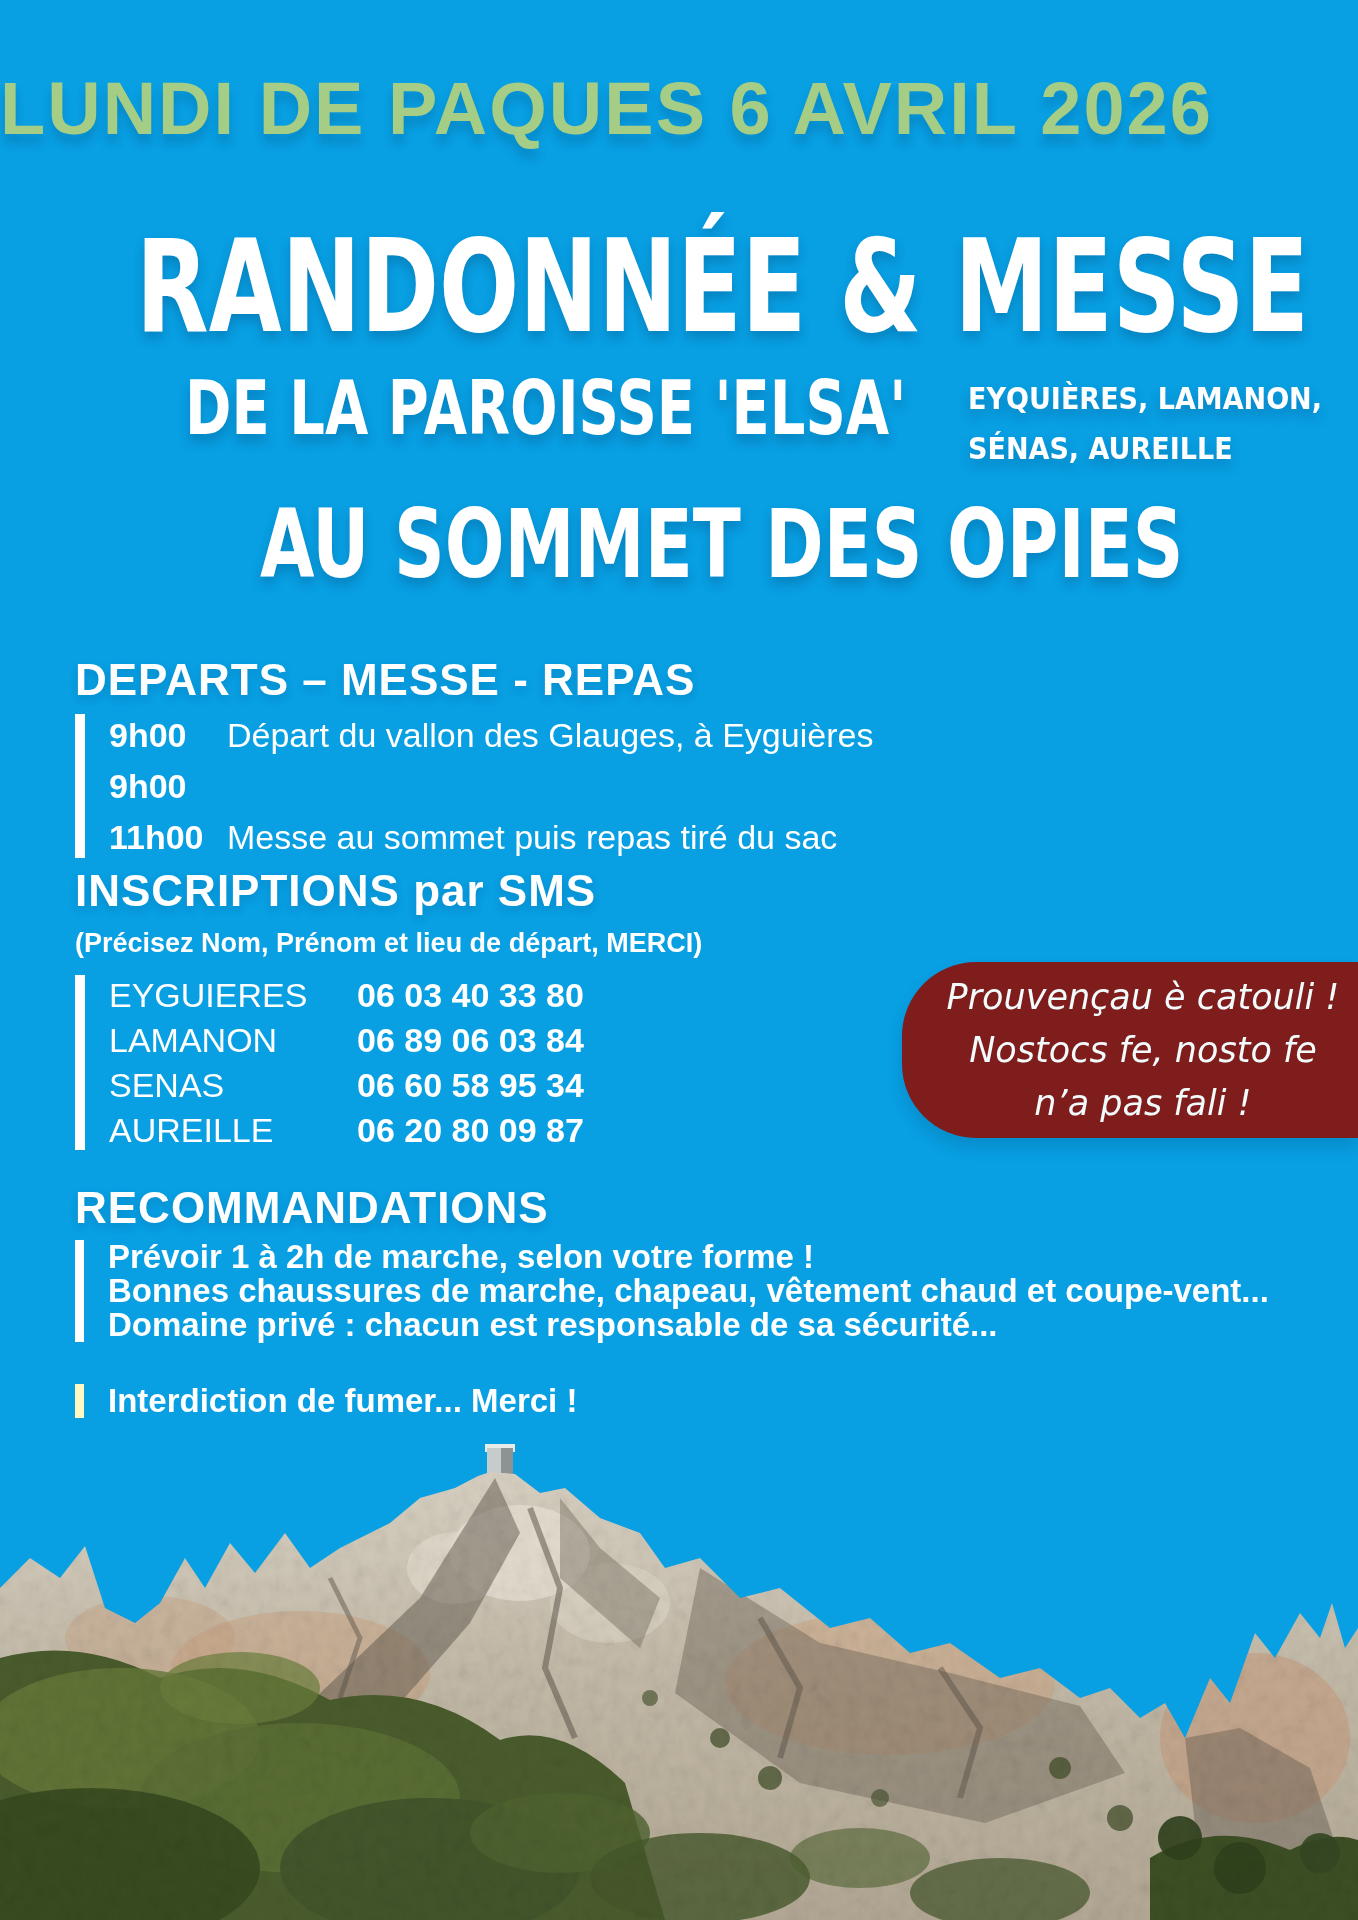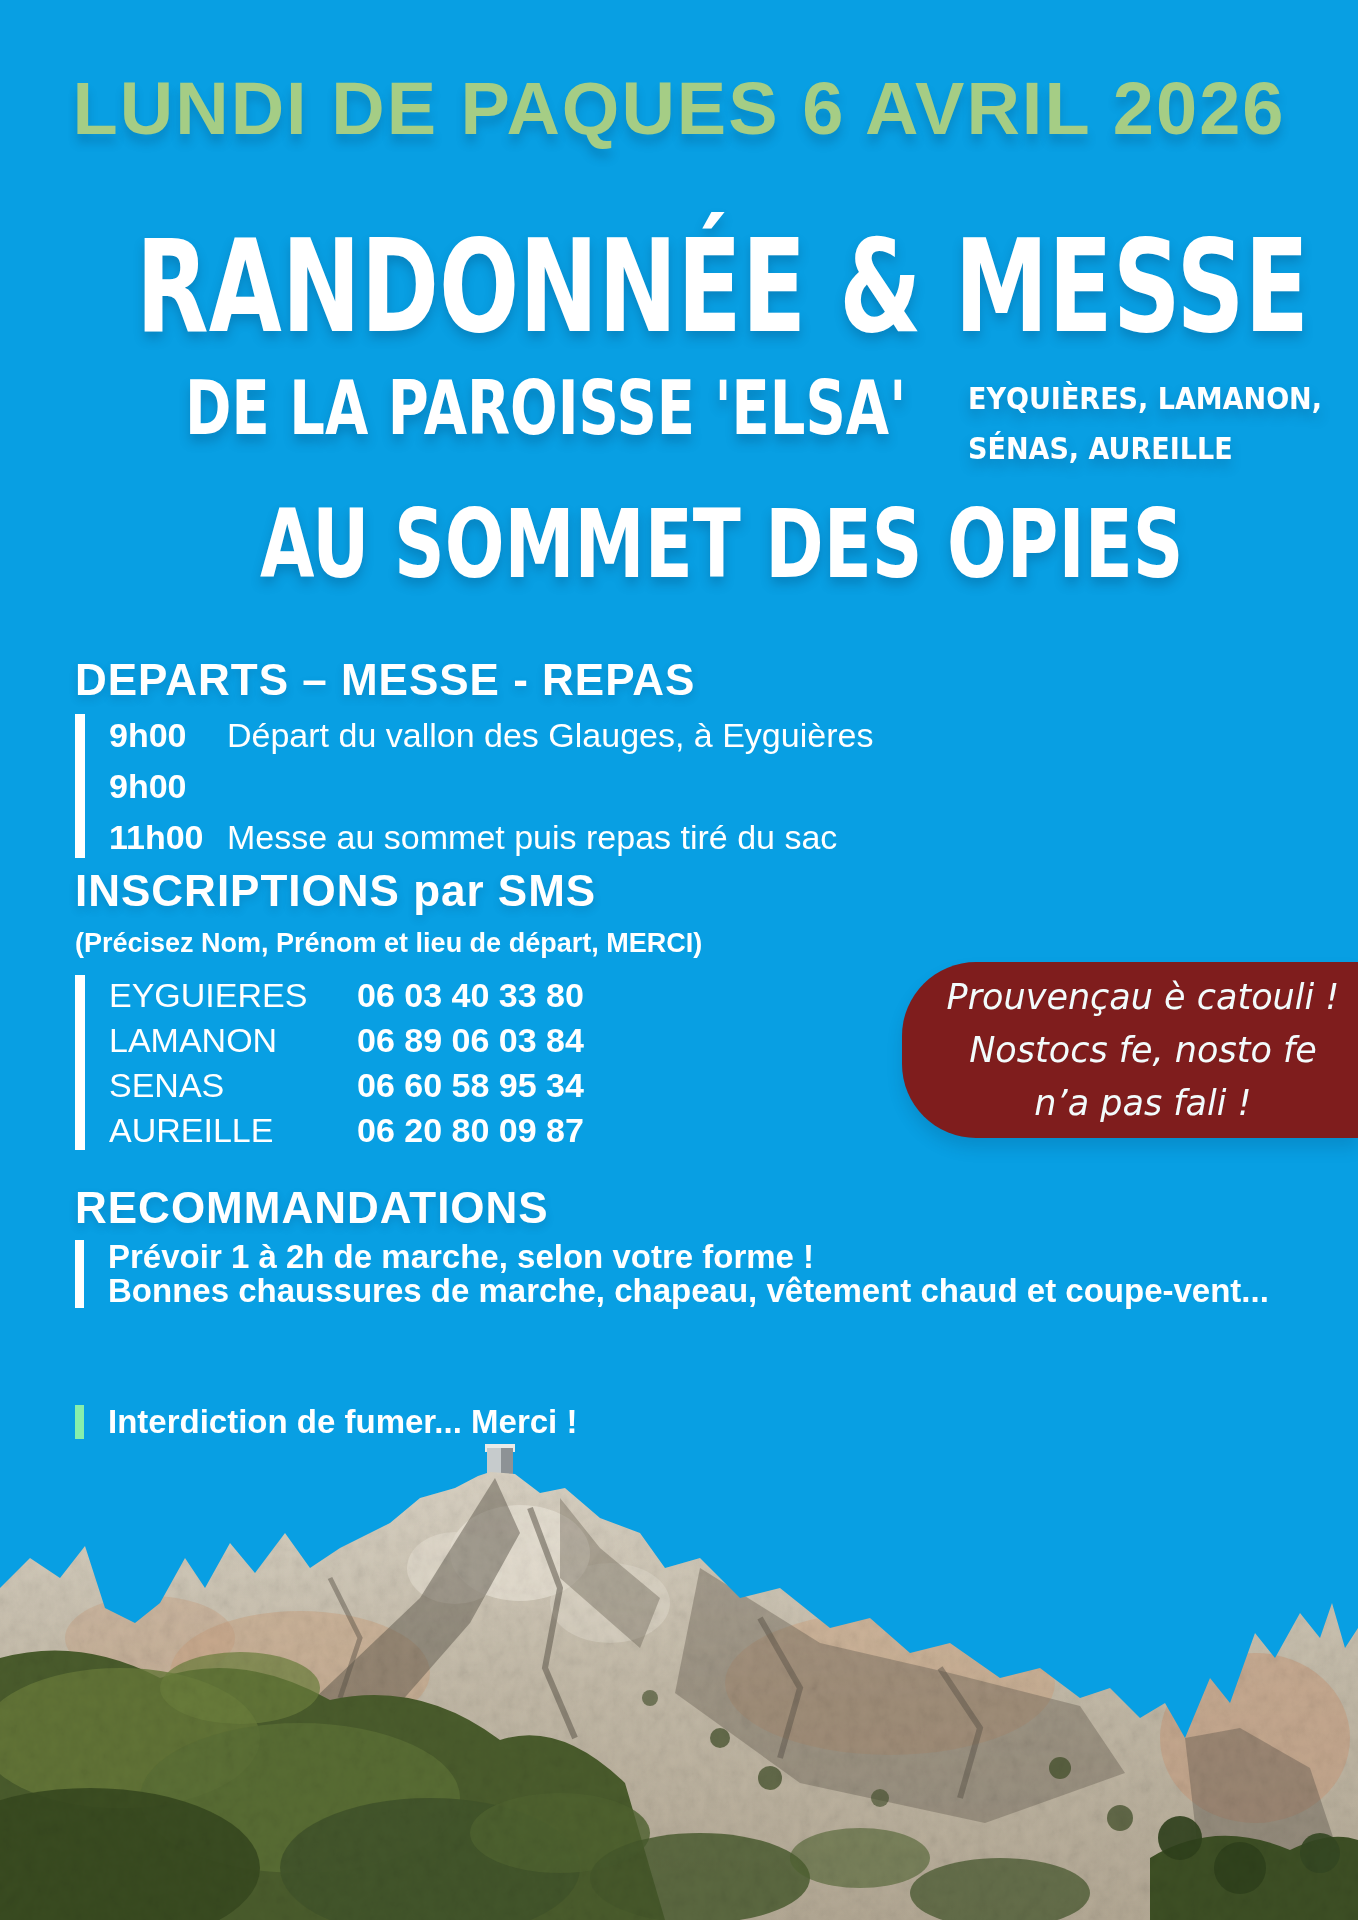--- a/index.html
+++ b/index.html
@@ -4,21 +4,21 @@
 <style>
   html,body{margin:0;padding:0;}
   body{
     width:1358px;height:1920px;position:relative;overflow:hidden;
     background:#089fe3;
     font-family:"Liberation Sans", sans-serif;
   }
   .abs{position:absolute;}
   
   .date-banner{
-    top:66px;left:0;right:0;text-align:center;white-space:nowrap;
+    top:66px;left:0;right:0;text-align:left;white-space:nowrap;
     font-size:74px;font-weight:bold;letter-spacing:2px;color:#a5cd85;
     text-shadow:0 9px 10px rgba(0,60,100,.22);
   }
   
   .hand{
     color:#ffffff;font-weight:800;text-transform:uppercase;white-space:nowrap;
     font-family:"DejaVu Sans", sans-serif;
     text-shadow:0 7px 12px rgba(0,50,90,.25);
     transform-origin:left top;
   }
@@ -58,21 +58,21 @@
     display:flex;flex-direction:column;justify-content:center;
     color:#f2fbfc;font-style:italic;font-family:"DejaVu Sans",sans-serif;
     font-size:35px;line-height:53px;text-align:center;
     padding-left:26px;box-sizing:border-box;white-space:nowrap;
   }
   
   .rec-head{top:1183px;left:75px;}
   .rec-group{top:1240px;left:75px;display:flex;flex-direction:column;gap:0;
     border-left:9px solid #fff;}
   .rec-item{font-size:33px;line-height:34px;font-weight:bold;white-space:nowrap;}
-  .rec-last{top:1384px;left:75px;border-left:9px solid #86efac;margin-top:21px;}
+  .rec-last{top:1384px;left:75px;border-left:9px solid #fef9c3;}
   
   .photo{left:0;bottom:0;width:1358px;height:482px;}
 </style>
 </head>
 <body>
 
 <div class="abs date-banner">LUNDI DE PAQUES 6 AVRIL 2026</div>
 
 <div class="abs hand title1">Randonnée &amp; MESSE</div>
 <div class="abs hand title2">de la Paroisse 'ELSA'</div>
@@ -113,20 +113,21 @@
 <div class="abs badge">
   <div>Prouvençau è catouli !</div>
   <div>Nostocs fe, nosto fe</div>
   <div>n’a pas fali !</div>
 </div>
 
 <div class="abs h-section rec-head">RECOMMANDATIONS</div>
 <div class="abs bar-block rec-group">
   <div class="rec-item">Prévoir 1 à 2h de marche, selon votre forme !</div>
   <div class="rec-item">Bonnes chaussures de marche, chapeau, vêtement chaud et coupe-vent...</div>
+  <div class="rec-item">Domaine privé : chacun est responsable de sa sécurité...</div>
 </div>
 <div class="abs bar-block rec-last">
   <div class="rec-item">Interdiction de fumer... Merci !</div>
 </div>
 
 <svg class="abs photo" viewBox="0 0 1358 482" xmlns="http://www.w3.org/2000/svg" aria-hidden="true">
   <defs>
     <linearGradient id="rockGrad" x1="0" y1="0" x2="0" y2="1">
       <stop offset="0" stop-color="#ddd6c8"></stop>
       <stop offset="0.5" stop-color="#c3baa8"></stop>

